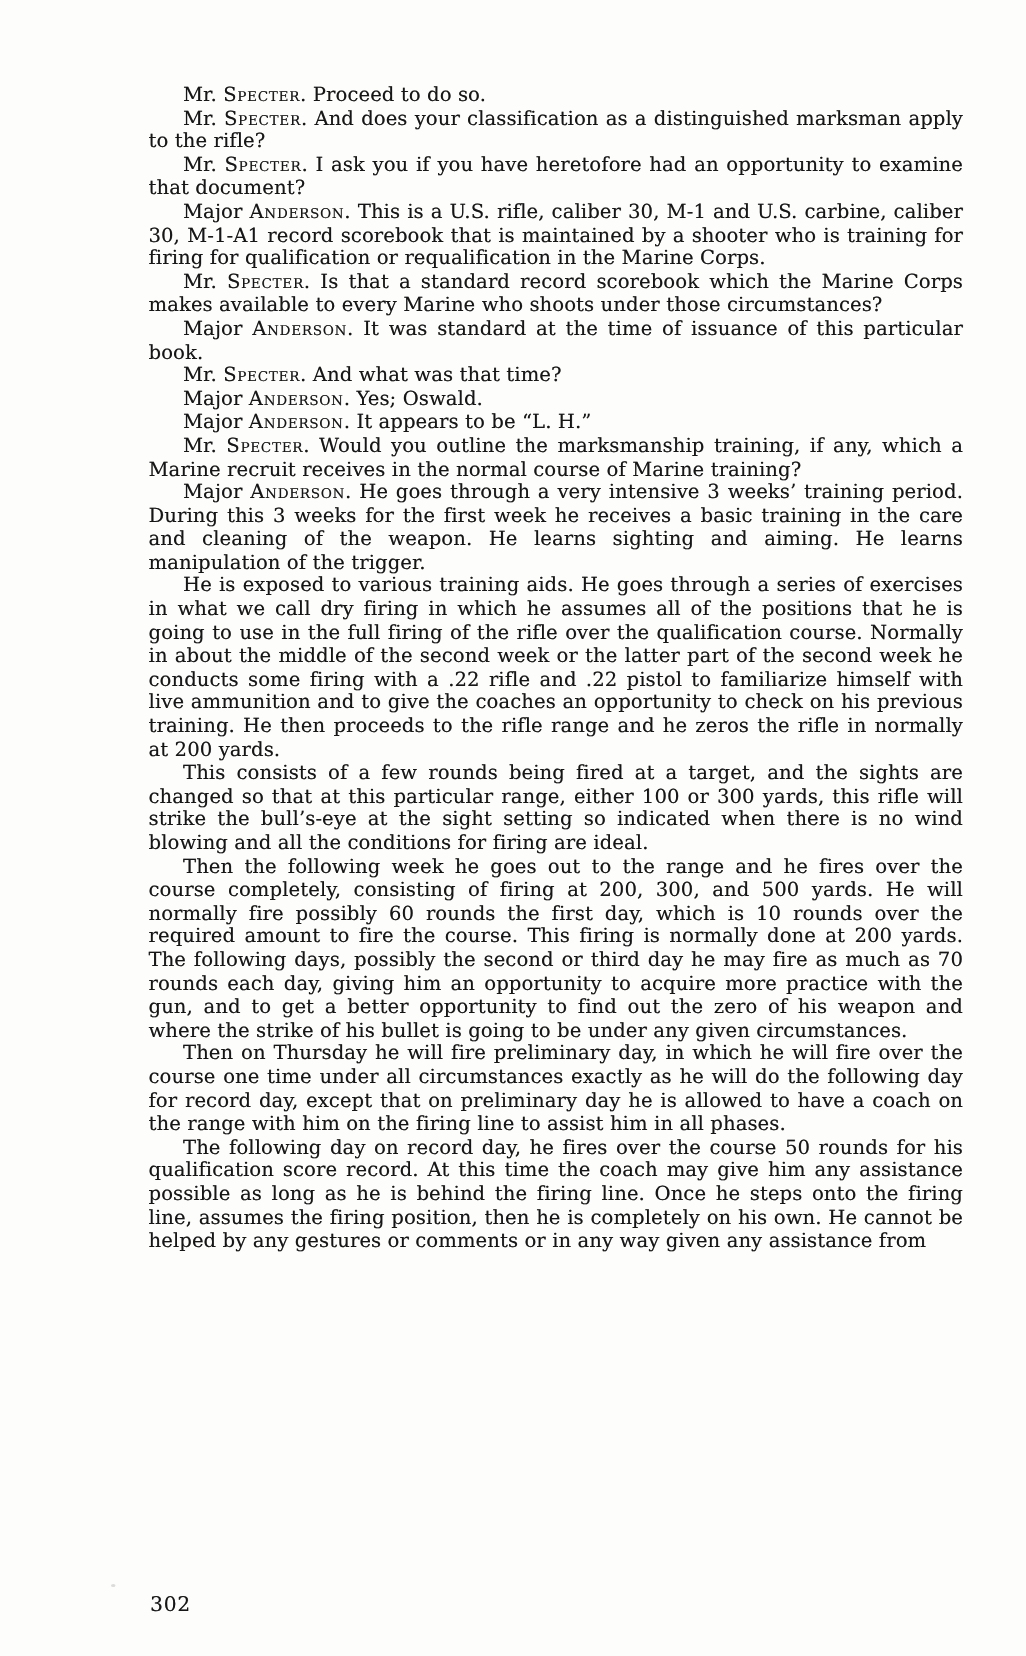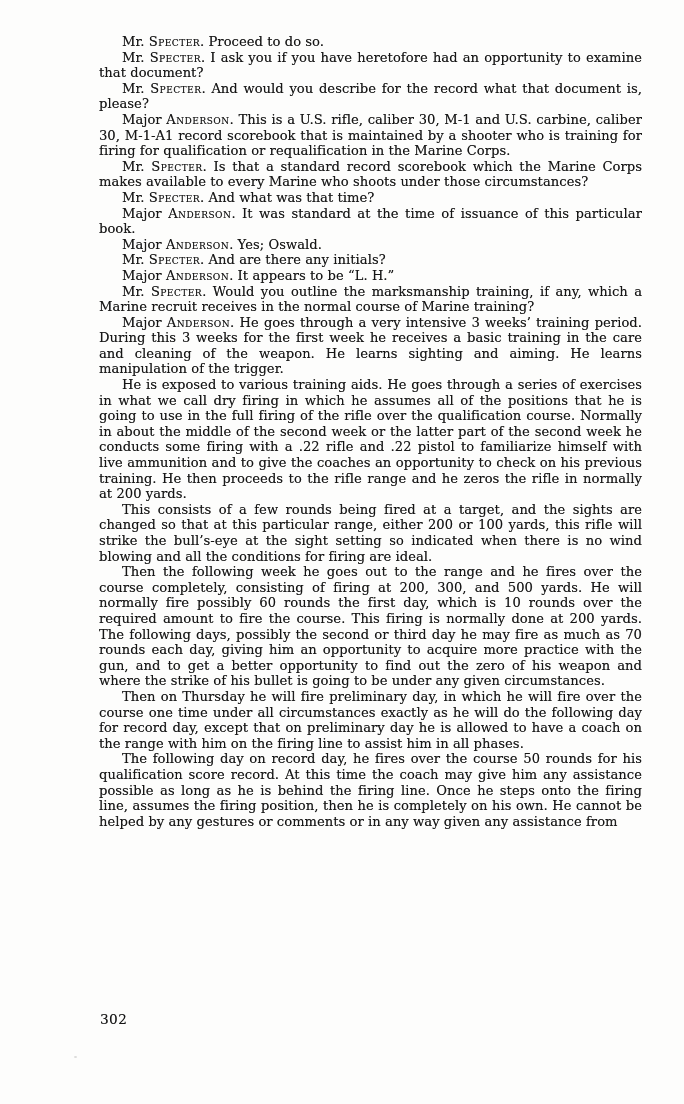--- a/index.html
+++ b/index.html
@@ -12,73 +12,72 @@
     width: 684px;
     height: 1104px;
     background: #fdfdfc;
     overflow: hidden;
     font-family: "DejaVu Serif", serif;
     color: #161616;
   }
   .text-column {
     position: absolute;
     left: 99px;
-    top: 34px;
+    top: 56px;
     width: 543px;
     font-size: 13px;
     line-height: 15.6px;
     letter-spacing: 0.1px;
     text-align: justify;
     text-shadow: 0.15px 0 0 rgba(22,22,22,0.55);
   }
   p.para {
     margin: 0;
     padding: 0;
     text-indent: 23px;
   }
   .speaker-name {
     font-variant: small-caps;
     letter-spacing: 0.5px;
   }
   .page-number {
     position: absolute;
     left: 100px;
-    top: 1011px;
+    top: 1062px;
     font-size: 13.5px;
     letter-spacing: 0.5px;
     text-shadow: 0.15px 0 0 rgba(22,22,22,0.55);
   }
   .speck {
     position: absolute;
     left: 74px;
     top: 1056px;
     width: 3px;
     height: 2px;
     background: #dcdcda;
     border-radius: 50%;
   }
 </style>
 </head>
 <body>
 
 <div class="page">
   <div class="text-column" id="transcript">
       <p class="para"><span>Mr. <span class="speaker-name">Specter</span></span>. Proceed to do so.</p>
+      <p class="para"><span>Mr. <span class="speaker-name">Specter</span></span>. And does your classification as a distinguished marksman apply to the rifle?</p>
       <p class="para"><span>Mr. <span class="speaker-name">Specter</span></span>. I ask you if you have heretofore had an opportunity to examine that document?</p>
-      <p class="para"><span>Mr. <span class="speaker-name">Specter</span></span>. And would you describe for the record what that document is, please?</p>
       <p class="para"><span>Major <span class="speaker-name">Anderson</span></span>. This is a U.S. rifle, caliber 30, M-1 and U.S. carbine, caliber 30, M-1-A1 record scorebook that is maintained by a shooter who is training for firing for qualification or requalification in the Marine Corps.</p>
       <p class="para"><span>Mr. <span class="speaker-name">Specter</span></span>. Is that a standard record scorebook which the Marine Corps makes available to every Marine who shoots under those circumstances?</p>
+      <p class="para"><span>Major <span class="speaker-name">Anderson</span></span>. It was standard at the time of issuance of this particular book.</p>
       <p class="para"><span>Mr. <span class="speaker-name">Specter</span></span>. And what was that time?</p>
-      <p class="para"><span>Major <span class="speaker-name">Anderson</span></span>. It was standard at the time of issuance of this particular book.</p>
       <p class="para"><span>Major <span class="speaker-name">Anderson</span></span>. Yes; Oswald.</p>
-      <p class="para"><span>Mr. <span class="speaker-name">Specter</span></span>. And are there any initials?</p>
       <p class="para"><span>Major <span class="speaker-name">Anderson</span></span>. It appears to be “L. H.”</p>
       <p class="para"><span>Mr. <span class="speaker-name">Specter</span></span>. Would you outline the marksmanship training, if any, which a Marine recruit receives in the normal course of Marine training?</p>
       <p class="para"><span>Major <span class="speaker-name">Anderson</span></span>. He goes through a very intensive 3 weeks’ training period.  During this 3 weeks for the first week he receives a basic training in the care and cleaning of the weapon.  He learns sighting and aiming.  He learns manipulation of the trigger.</p>
       <p class="para">He is exposed to various training aids.  He goes through a series of exercises in what we call dry firing in which he assumes all of the positions that he is going to use in the full firing of the rifle over the qualification course.  Normally in about the middle of the second week or the latter part of the second week he conducts some firing with a .22 rifle and .22 pistol to familiarize himself with live ammunition and to give the coaches an opportunity to check on his previous training.  He then proceeds to the rifle range and he zeros the rifle in normally at 200 yards.</p>
-      <p class="para">This consists of a few rounds being fired at a target, and the sights are changed so that at this particular range, either 200 or 100 yards, this rifle will strike the bull’s-eye at the sight setting so indicated when there is no wind blowing and all the conditions for firing are ideal.</p>
+      <p class="para">This consists of a few rounds being fired at a target, and the sights are changed so that at this particular range, either 100 or 300 yards, this rifle will strike the bull’s-eye at the sight setting so indicated when there is no wind blowing and all the conditions for firing are ideal.</p>
       <p class="para">Then the following week he goes out to the range and he fires over the course completely, consisting of firing at 200, 300, and 500 yards.  He will normally fire possibly 60 rounds the first day, which is 10 rounds over the required amount to fire the course.  This firing is normally done at 200 yards.  The following days, possibly the second or third day he may fire as much as 70 rounds each day, giving him an opportunity to acquire more practice with the gun, and to get a better opportunity to find out the zero of his weapon and where the strike of his bullet is going to be under any given circumstances.</p>
       <p class="para">Then on Thursday he will fire preliminary day, in which he will fire over the course one time under all circumstances exactly as he will do the following day for record day, except that on preliminary day he is allowed to have a coach on the range with him on the firing line to assist him in all phases.</p>
       <p class="para">The following day on record day, he fires over the course 50 rounds for his qualification score record.  At this time the coach may give him any assistance possible as long as he is behind the firing line.  Once he steps onto the firing line, assumes the firing position, then he is completely on his own.  He cannot be helped by any gestures or comments or in any way given any assistance from</p>
     </div>
   <div class="page-number">302</div>
   <div class="speck"></div>
 </div>
 
 </body></html>

